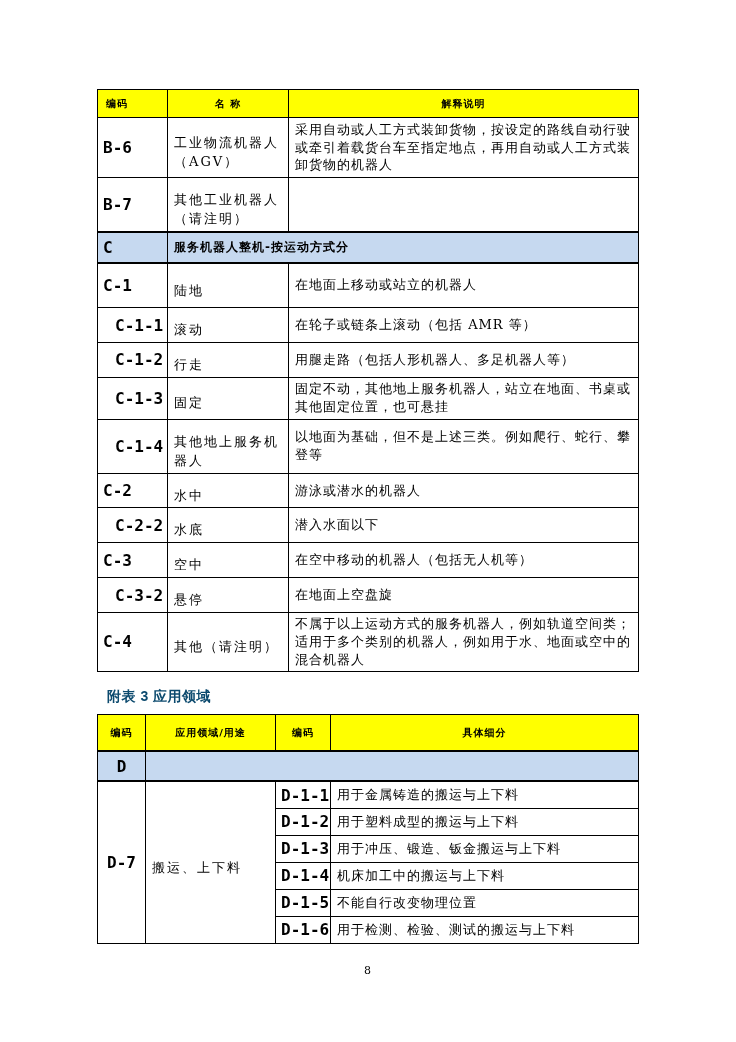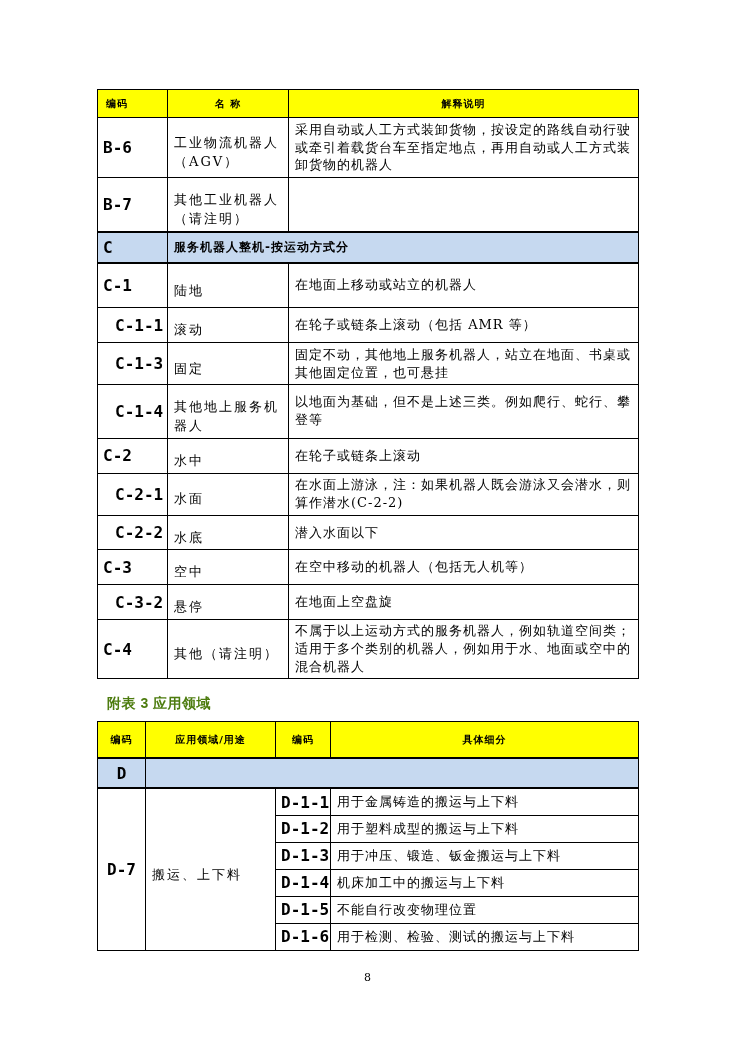--- a/index.html
+++ b/index.html
@@ -80,21 +80,21 @@
     font-size: 12px;
     letter-spacing: 1px;
     padding-left: 6px;
   }
   .heading2 {
     margin: 16px 0 8px 10px;
     font-family: "Liberation Sans", sans-serif;
     font-weight: bold;
     font-size: 14px;
     letter-spacing: 0.5px;
-    color: #4d7c0f;
+    color: #0c4a6e;
   }
   .page-num {
     margin-top: 20px;
     text-align: center;
     font-size: 11px;
     font-family: "DejaVu Serif", serif;
   }
 </style>
 </head>
 <body>
@@ -131,39 +131,39 @@
         <tr style="height:45px">
           <td class="code">C-1</td>
           <td class="name">陆地</td>
           <td class="desc">在地面上移动或站立的机器人</td>
         </tr>
         <tr style="height:30px">
           <td class="code sub">C-1-1</td>
           <td class="name">滚动</td>
           <td class="desc">在轮子或链条上滚动（包括 AMR 等）</td>
         </tr>
+        <tr style="height:29px">
+          <td class="code sub">C-1-2</td>
+          <td class="name">行走</td>
+          <td class="desc">用腿走路（包括人形机器人、多足机器人等）</td>
+        </tr>
         <tr style="height:42px">
           <td class="code sub">C-1-3</td>
           <td class="name">固定</td>
           <td class="desc">固定不动，其他地上服务机器人，站立在地面、书桌或其他固定位置，也可悬挂</td>
         </tr>
         <tr style="height:42px">
           <td class="code sub">C-1-4</td>
           <td class="name">其他地上服务机器人</td>
           <td class="desc">以地面为基础，但不是上述三类。例如爬行、蛇行、攀登等</td>
         </tr>
         <tr style="height:28px">
           <td class="code">C-2</td>
           <td class="name">水中</td>
-          <td class="desc">在轮子或链条上滚动</td>
-        </tr>
-        <tr style="height:42px">
-          <td class="code sub">C-2-1</td>
-          <td class="name">水面</td>
-          <td class="desc">在水面上游泳，注：如果机器人既会游泳又会潜水，则算作潜水(C-2-2)</td>
+          <td class="desc">游泳或潜水的机器人</td>
         </tr>
         <tr style="height:28px">
           <td class="code sub">C-2-2</td>
           <td class="name">水底</td>
           <td class="desc">潜入水面以下</td>
         </tr>
         <tr style="height:29px">
           <td class="code">C-3</td>
           <td class="name">空中</td>
           <td class="desc">在空中移动的机器人（包括无人机等）</td>

